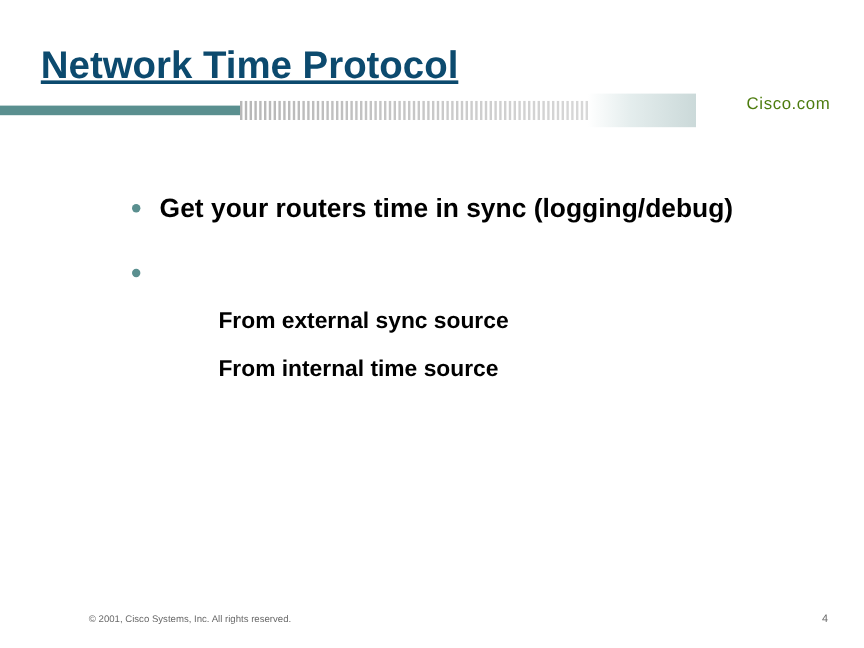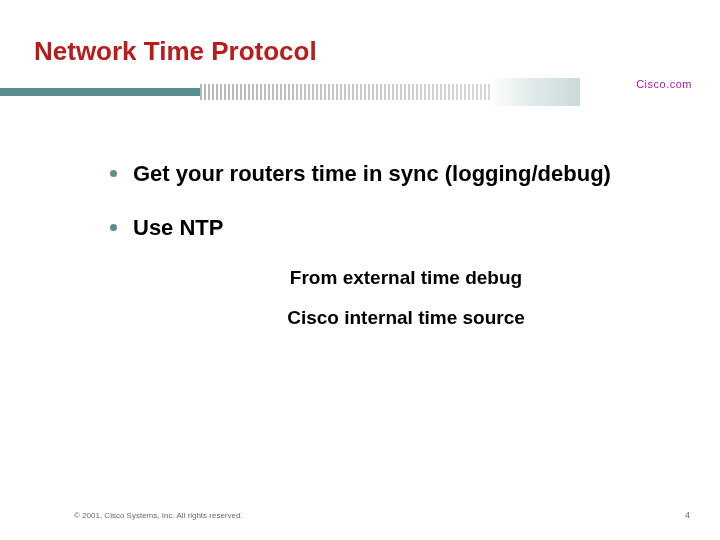--- a/index.html
+++ b/index.html
@@ -2,23 +2,24 @@
 <html><head>
 <meta charset="utf-8">
 <style>
   * { margin: 0; padding: 0; box-sizing: border-box; }
   html, body { width: 720px; height: 540px; background: #ffffff; font-family: Arial, Helvetica, sans-serif; overflow: hidden; }
   .slide { position: relative; width: 720px; height: 540px; }
   .title {
     position: absolute;
     top: 36px;
     left: 34px;
-    font-size: 26px;
+    font-size: 32px;
     font-weight: bold;
-    color: #b91c1c;
+    color: #0c4a6e;
+    text-decoration: underline;
   }
   .rule-block {
     position: absolute;
     top: 78px;
     left: 0;
     width: 720px;
     height: 28px;
   }
   .rule-teal {
     position: absolute;
@@ -54,30 +55,29 @@
     left: 490px;
     top: 0;
     width: 90px;
     height: 28px;
     background: linear-gradient(90deg, rgba(255,255,255,1) 0%, rgba(225,235,235,0.9) 40%, rgba(200,215,215,0.95) 100%);
   }
   .brand {
     position: absolute;
     right: 28px;
     top: 78px;
-    font-size: 11px;
-    color: #a21caf;
+    font-size: 14px;
+    color: #4d7c0f;
     letter-spacing: 0.5px;
   }
   .content {
     position: absolute;
     top: 160px;
     left: 110px;
     width: 520px;
-    text-align: center;
   }
   .bullet-row {
     display: flex;
     align-items: flex-start;
     margin-bottom: 26px;
   }
   .bullet-dot {
     width: 7px;
     height: 7px;
     border-radius: 50%;
@@ -210,26 +210,25 @@
 
   <div class="content">
 
     <div class="bullet-row">
       <span class="bullet-dot"></span>
       <span class="bullet-text">Get your routers time in sync (logging/debug)</span>
     </div>
 
     <div class="bullet-row">
       <span class="bullet-dot"></span>
-      <span class="bullet-text">Use NTP</span>
     </div>
 
     <div class="sub-list">
-      <div class="sub-item">From external time debug</div>
-      <div class="sub-item">Cisco internal time source</div>
+      <div class="sub-item">From external sync source</div>
+      <div class="sub-item">From internal time source</div>
     </div>
 
   </div>
 
   <div class="footer-left">© 2001, Cisco Systems, Inc. All rights reserved.</div>
   <div class="footer-right">4</div>
 
 </div>
 
 </body></html>

